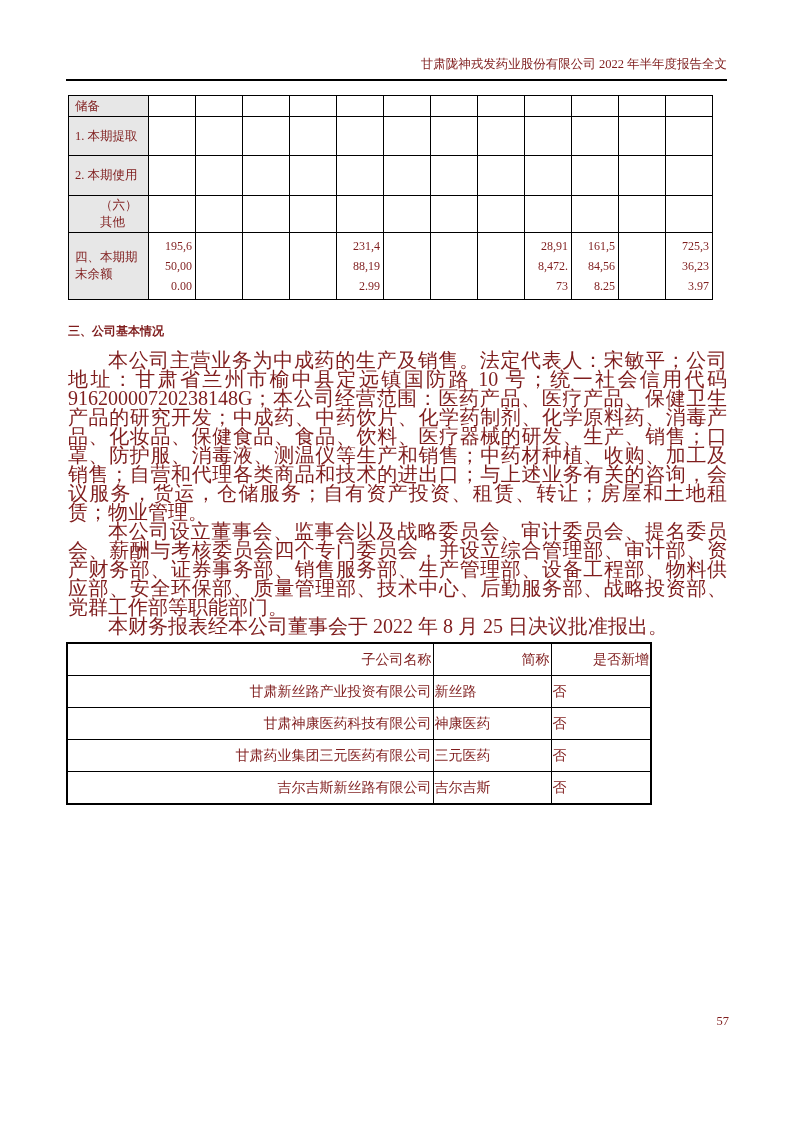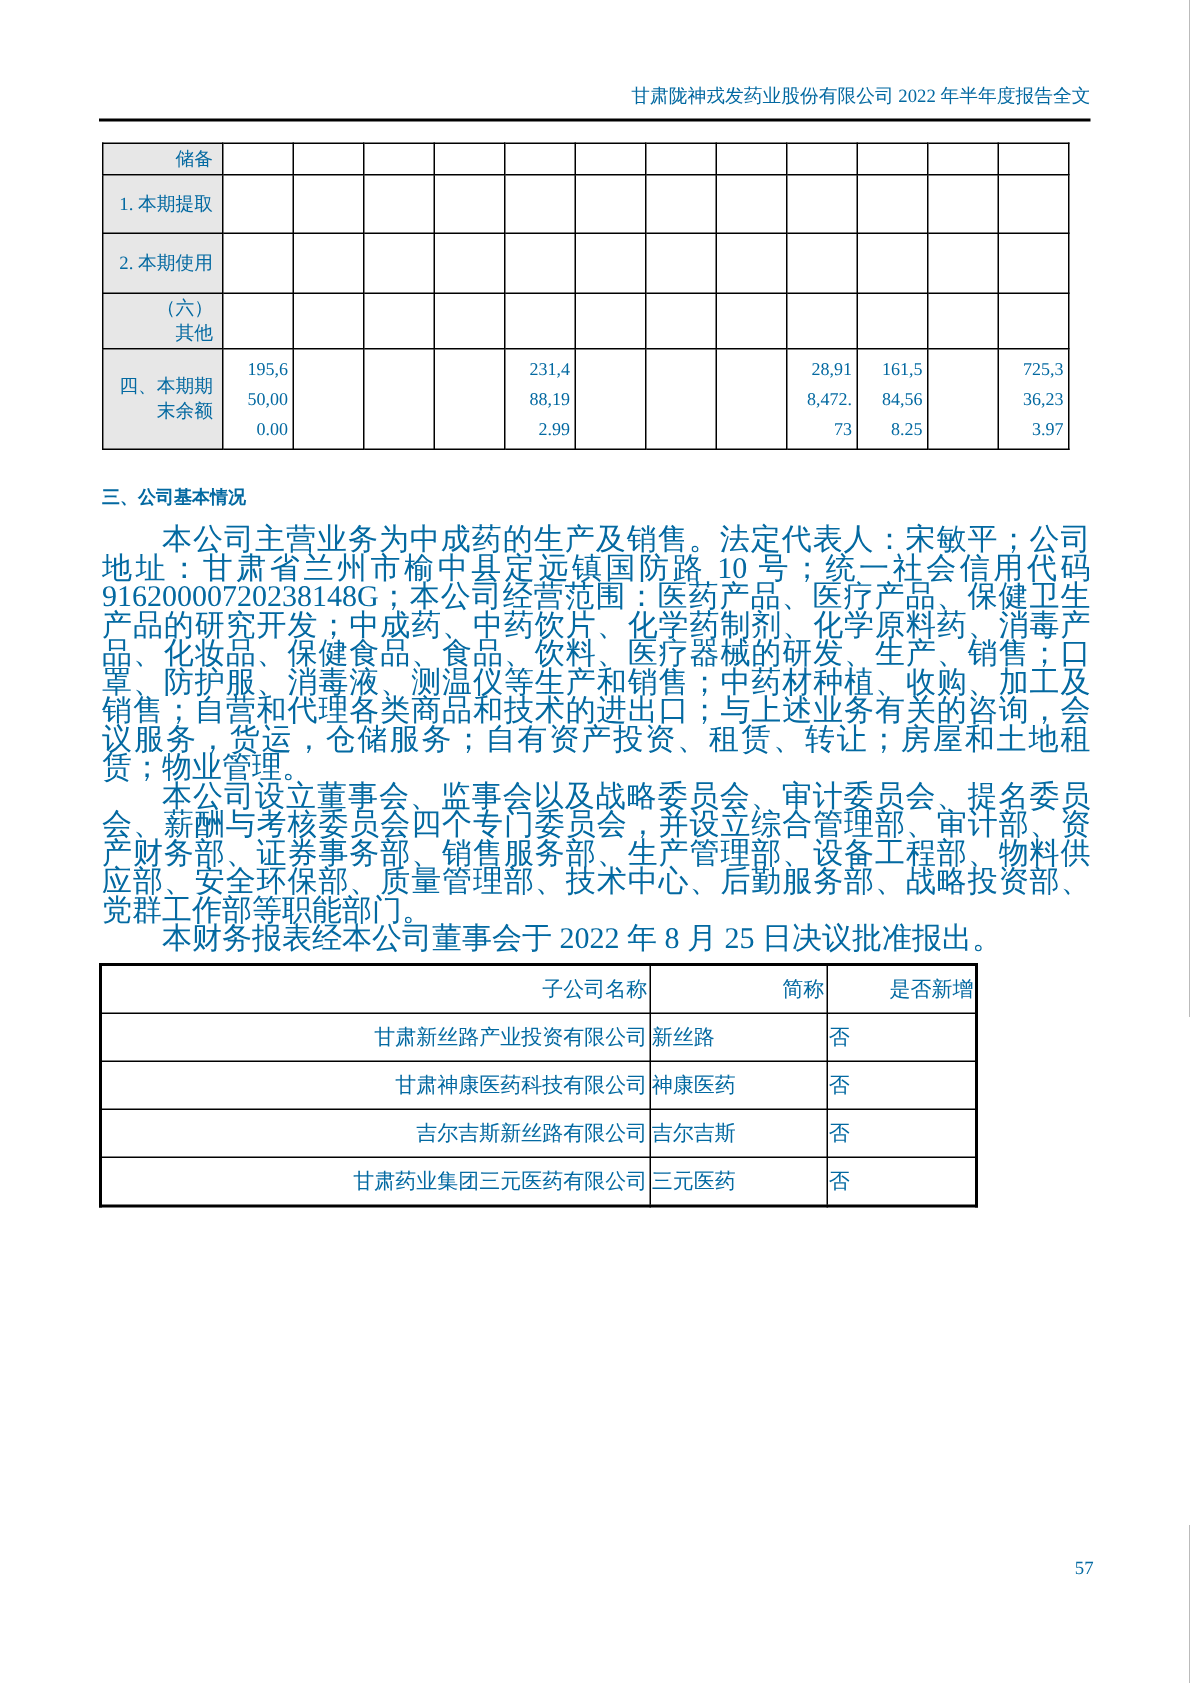--- a/index.html
+++ b/index.html
@@ -2,21 +2,21 @@
 <html><head>
 <meta charset="utf-8">
 <style>
   html,body { margin:0; padding:0; background:#888; }
   .page {
     position: relative;
     width: 793px; height: 1122px;
     background: #ffffff;
     margin: 0 auto;
     font-family: "Liberation Serif", "DejaVu Serif", serif;
-    color: #0369a1;
+    color: #7f1d1d;
     overflow: hidden;
   }
   .content {
     position: absolute;
     left: 66px; top: 0;
     width: 661px;
     padding-top: 56px;
   }
   
   .doc-header {
@@ -39,21 +39,21 @@
     border: 1px solid #000;
     vertical-align: middle;
     overflow: hidden;
   }
   .equity-table { border: 1.5px solid #000; }
   .t1-label {
     background: #e7e7e7;
     padding: 1px 6px;
     line-height: 17px;
     word-break: break-all;
-    text-align: right;
+    text-align: left;
   }
   .t1-data {
     padding: 0 3px 0 13px;
     font-size: 12px;
     line-height: 20px;
     text-align: right;
     word-break: break-all;
   }
   .t1-r0 td { height: 18px; }
   .t1-r1 td { height: 36px; }
@@ -95,21 +95,21 @@
   .subs-table { border: 2px solid #000; }
   .subs-table .c0 { width: 366px; }
   .subs-table .c1 { width: 118px; }
   .subs-table .c2 { width: 100px; }
   .subs-table th { text-align: right; }
   .subs-table td.cell-name { text-align: right; padding-left: 14px; }
   .subs-table td.cell-short, .subs-table td.cell-new { text-align: left; }
   
   .page-number {
     position: absolute;
-    top: 1038px;
+    top: 1014px;
     right: 64px;
     font-size: 12.5px;
   }
 </style>
 </head>
 <body>
 
 <div class="page">
   <div class="content">
 
@@ -234,28 +234,28 @@
             <td class="cell-name">甘肃新丝路产业投资有限公司</td>
             <td class="cell-short">新丝路</td>
             <td class="cell-new">否</td>
           </tr>
           <tr>
             <td class="cell-name">甘肃神康医药科技有限公司</td>
             <td class="cell-short">神康医药</td>
             <td class="cell-new">否</td>
           </tr>
           <tr>
+            <td class="cell-name">甘肃药业集团三元医药有限公司</td>
+            <td class="cell-short">三元医药</td>
+            <td class="cell-new">否</td>
+          </tr>
+          <tr>
             <td class="cell-name">吉尔吉斯新丝路有限公司</td>
             <td class="cell-short">吉尔吉斯</td>
             <td class="cell-new">否</td>
           </tr>
-          <tr>
-            <td class="cell-name">甘肃药业集团三元医药有限公司</td>
-            <td class="cell-short">三元医药</td>
-            <td class="cell-new">否</td>
-          </tr>
         </tbody>
     </table>
 
   </div>
 
   <div class="page-number">57</div>
 </div>
 
 </body></html>

